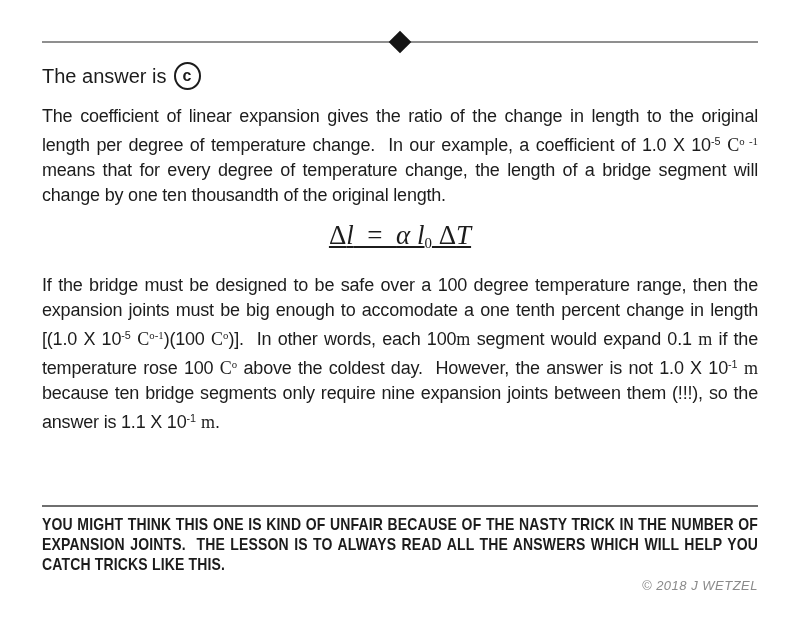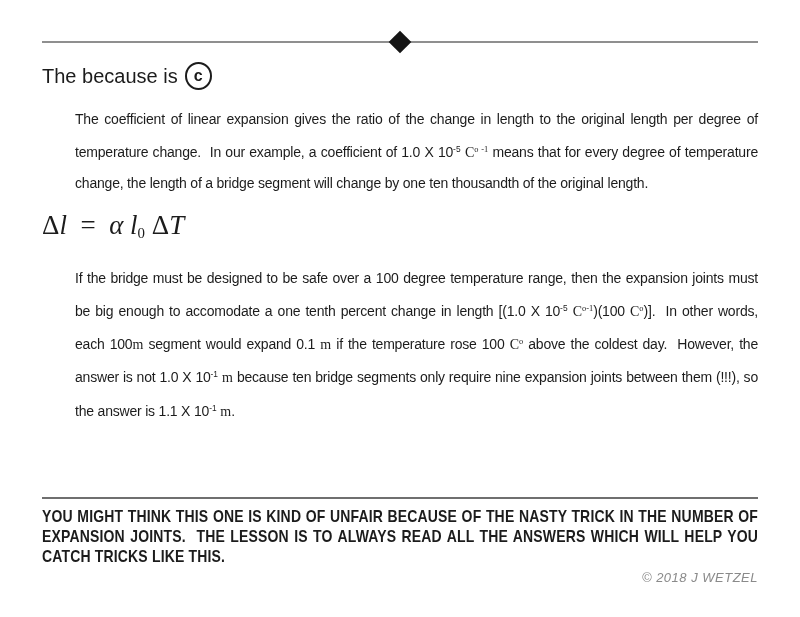--- a/index.html
+++ b/index.html
@@ -42,47 +42,47 @@
     height: 28px;
     margin-left: 7px;
     border: 2px solid var(--text, #1c1c1c);
     border-radius: 50%;
     font-size: 16px;
     font-weight: bold;
     line-height: 1;
   }
 
   .para {
-    font-size: 14px;
-    line-height: 30px;
+    font-size: 18px;
+    line-height: 25px;
     text-align: justify;
     letter-spacing: -0.2px;
-    margin-left: 33px;
   }
   .para-1 { margin-top: 13px; }
   .para-2 { margin-top: 12px; }
 
   .sup  { font-size: 0.6em; vertical-align: 0.55em; letter-spacing: 0; }
   .serif {
     font-family: "Liberation Serif", serif;
     letter-spacing: 0;
   }
   .ssup {
     font-family: "Liberation Serif", serif;
     font-size: 0.6em;
     vertical-align: 0.55em;
     letter-spacing: 0;
   }
 
   .equation {
     margin-top: 9px;
-    text-align: left;
+    text-align: center;
     font-family: "Liberation Serif", serif;
     font-size: 27px;
     line-height: 36px;
+    text-decoration: underline;
   }
   .eq-u { font-style: normal; }
   .eq-i { font-style: italic; }
   .eq-sub { font-size: 0.55em; vertical-align: -0.3em; }
 
   .rule-bottom {
     margin-top: 70px;
     border-top: 2px solid var(--rule-dark, #6f6f6f);
   }
 
@@ -110,21 +110,21 @@
 </head>
 <body>
 
 <div class="page">
 
   <div class="rule-top">
     <div class="diamond"></div>
   </div>
 
   <div class="answer-line">
-    <span>The because is</span>
+    <span>The answer is</span>
     <span class="answer-circle">
       <span>c</span>
     </span>
   </div>
 
   <p class="para para-1"><span>The coefficient of linear expansion gives the ratio of the change in length to the original length per degree of temperature change.&nbsp; In our example, a coefficient of 1.0 X 10</span><span class="sup">-5</span><span> </span><span class="serif">C</span><span class="ssup">o&nbsp;-1</span><span> means that for every degree of temperature change, the length of a bridge segment will change by one ten thousandth of the original length.</span></p>
 
   <div class="equation"><span class="eq-u">Δ</span><span class="eq-i">l</span><span class="eq-u">&nbsp;&nbsp;=&nbsp;&nbsp;</span><span class="eq-i">α </span><span class="eq-i">l</span><span class="eq-sub">0</span><span class="eq-u"> Δ</span><span class="eq-i">T</span></div>
 
   <p class="para para-2"><span>If the bridge must be designed to be safe over a 100 degree temperature range, then the expansion joints must be big enough to accomodate a one tenth percent change in length [(1.0 X 10</span><span class="sup">-5</span><span> </span><span class="serif">C</span><span class="ssup">o-1</span><span>)(100 </span><span class="serif">C</span><span class="ssup">o</span><span>)].&nbsp; In other words, each 100</span><span class="serif">m</span><span> segment would expand 0.1 </span><span class="serif">m</span><span> if the temperature rose 100 </span><span class="serif">C</span><span class="ssup">o</span><span> above the coldest day.&nbsp; How­ever, the answer is not 1.0 X 10</span><span class="sup">-1</span><span> </span><span class="serif">m</span><span> because ten bridge segments only require nine expansion joints between them (!!!), so the answer is 1.1 X 10</span><span class="sup">-1</span><span> </span><span class="serif">m</span><span>.</span></p>

